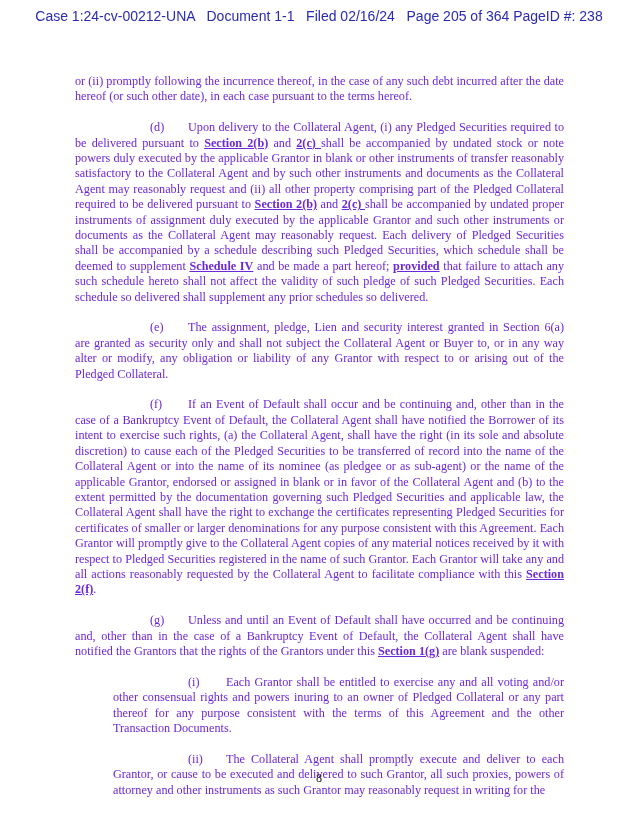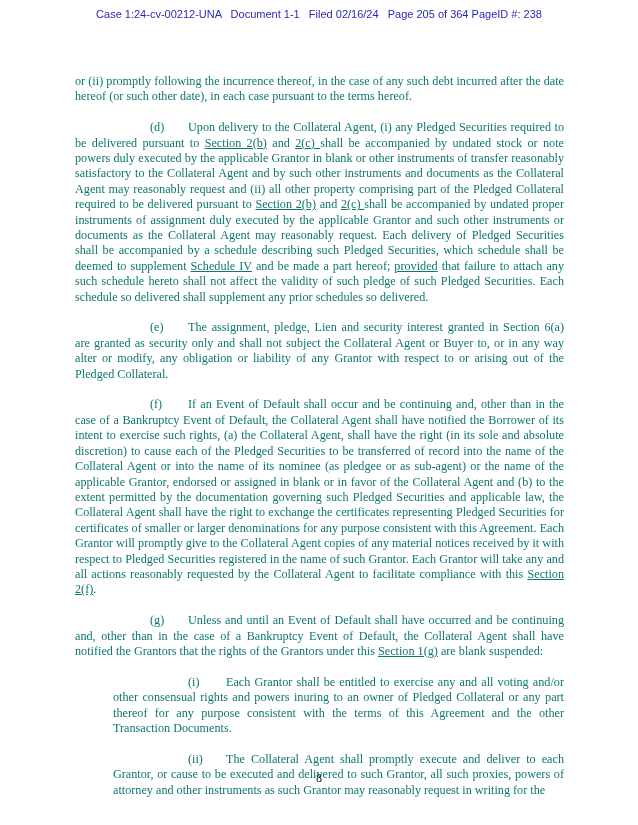--- a/index.html
+++ b/index.html
@@ -1,31 +1,31 @@
 <!DOCTYPE html>
 <html><head>
 <meta charset="utf-8">
 <style>
   html, body { margin: 0; padding: 0; background: #ffffff; }
   body { width: 638px; height: 825px; position: relative; overflow: hidden; }
   .header {
     position: absolute; top: 8px; left: 0; width: 638px; text-align: center;
-    font-family: "Liberation Sans", sans-serif; font-size: 11px; color: #2a2ab4;
+    font-family: "Liberation Sans", sans-serif; font-size: 14px; color: #2a2ab4;
     white-space: pre; letter-spacing: 0px;
   }
   .page {
     position: absolute; left: 75px; top: 74px; width: 489px;
-    font-family: "Liberation Serif", serif; font-size: 12.2px; line-height: 15.4px; color: #0f766e;
+    font-family: "Liberation Serif", serif; font-size: 12.2px; line-height: 15.4px; color: #6d28d9;
   }
   .para { text-align: justify; margin: 0 0 15.4px 0; }
   .indent { text-indent: 75px; }
   .sub { margin-left: 38px; }
   .sub.indent { text-indent: 75px; }
   .num { display: inline-block; width: 38px; text-indent: 0; }
-  u { text-decoration: underline; }
+  u { text-decoration: underline; font-weight: bold; }
   .footer {
     position: absolute; top: 771px; left: 0; width: 638px; text-align: center;
     font-family: "Liberation Serif", serif; font-size: 12.2px; color: #111;
   }
 </style>
 </head>
 <body>
 
 <div class="header"><span>Case 1:24-cv-00212-UNA</span>   <span>Document 1-1</span>   <span>Filed 02/16/24</span>   <span>Page 205 of 364</span> <span>PageID #: 238</span></div>
 

